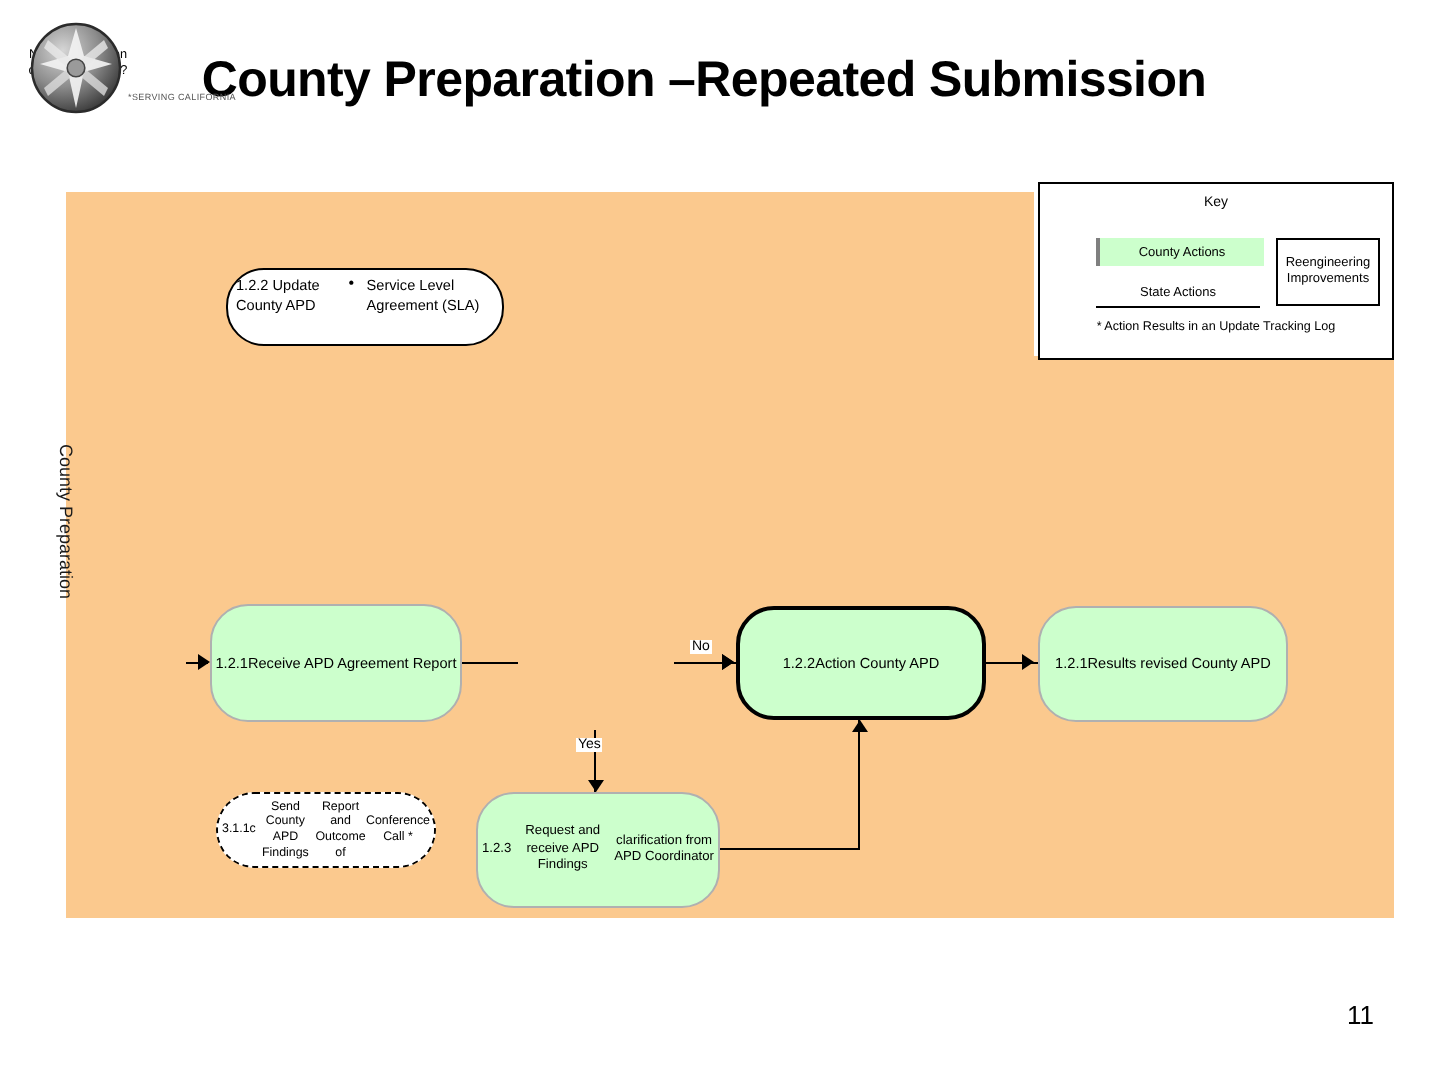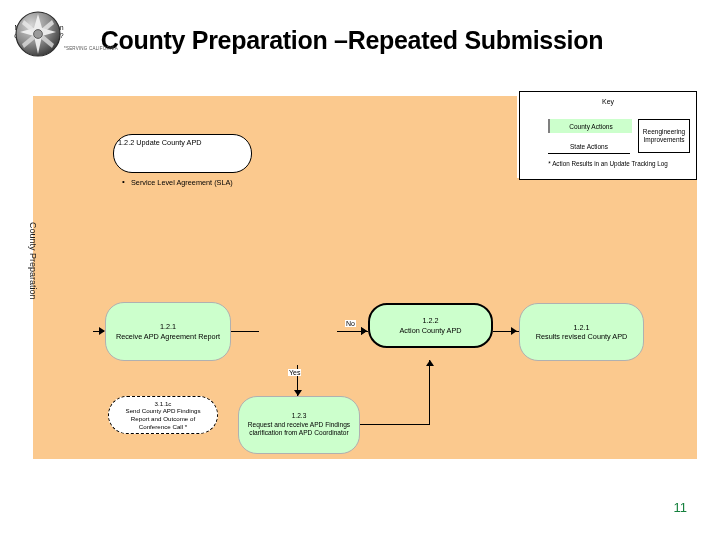--- a/index.html
+++ b/index.html
@@ -177,21 +177,21 @@
     color: #1a1a1a;
     white-space: nowrap;
     z-index: 3;
   }
 
   
   .node {
     position: absolute;
     box-sizing: border-box;
     display: flex;
-    flex-direction: column;
+    flex-direction: row;
     align-items: center;
     justify-content: center;
     text-align: center;
     color: #000000;
     z-index: 3;
     border-radius: 19px;
   }
   .node .num { display: block; }
   .node .cap { display: block; }
 
@@ -206,21 +206,20 @@
     justify-content: flex-start;
     text-align: left;
     padding: 3px 4px;
     font-size: 7.3px;
     line-height: 9.5px;
   }
   #node-update-apd-top .bul {
     display: block;
     padding-left: 13px;
     position: relative;
-    margin-top: 30px;
   }
   #node-update-apd-top .bul::before {
     content: "\2022";
     position: absolute;
     left: 4px;
     top: -1px;
     font-size: 8px;
   }
 
   #node-receive-report {
@@ -261,21 +260,21 @@
     text-align: center;
     font-size: 6.4px;
     line-height: 8px;
     color: #000;
   }
 
   #node-update-apd-main {
     left: 368px;
     top: 303px;
     width: 125px;
-    height: 45px;
+    height: 57px;
     background: #ccffcc;
     border: 2.2px solid #000000;
     font-size: 7.3px;
     line-height: 9.5px;
   }
 
   #node-submit-apd {
     left: 519px;
     top: 303px;
     width: 125px;
@@ -344,21 +343,21 @@
     border-right: 4px solid transparent;
     border-bottom: 6px solid #000000;
   }
 
   
   #page-number {
     position: absolute;
     right: 33px;
     bottom: 25px;
     font-size: 13px;
-    color: #15803d;
+    color: #000000;
     z-index: 5;
   }
 </style>
 </head>
 <body>
 
 <div id="diagram-panel"></div>
 <div id="diagram-panel-right"></div>
 
 <div id="logo">

